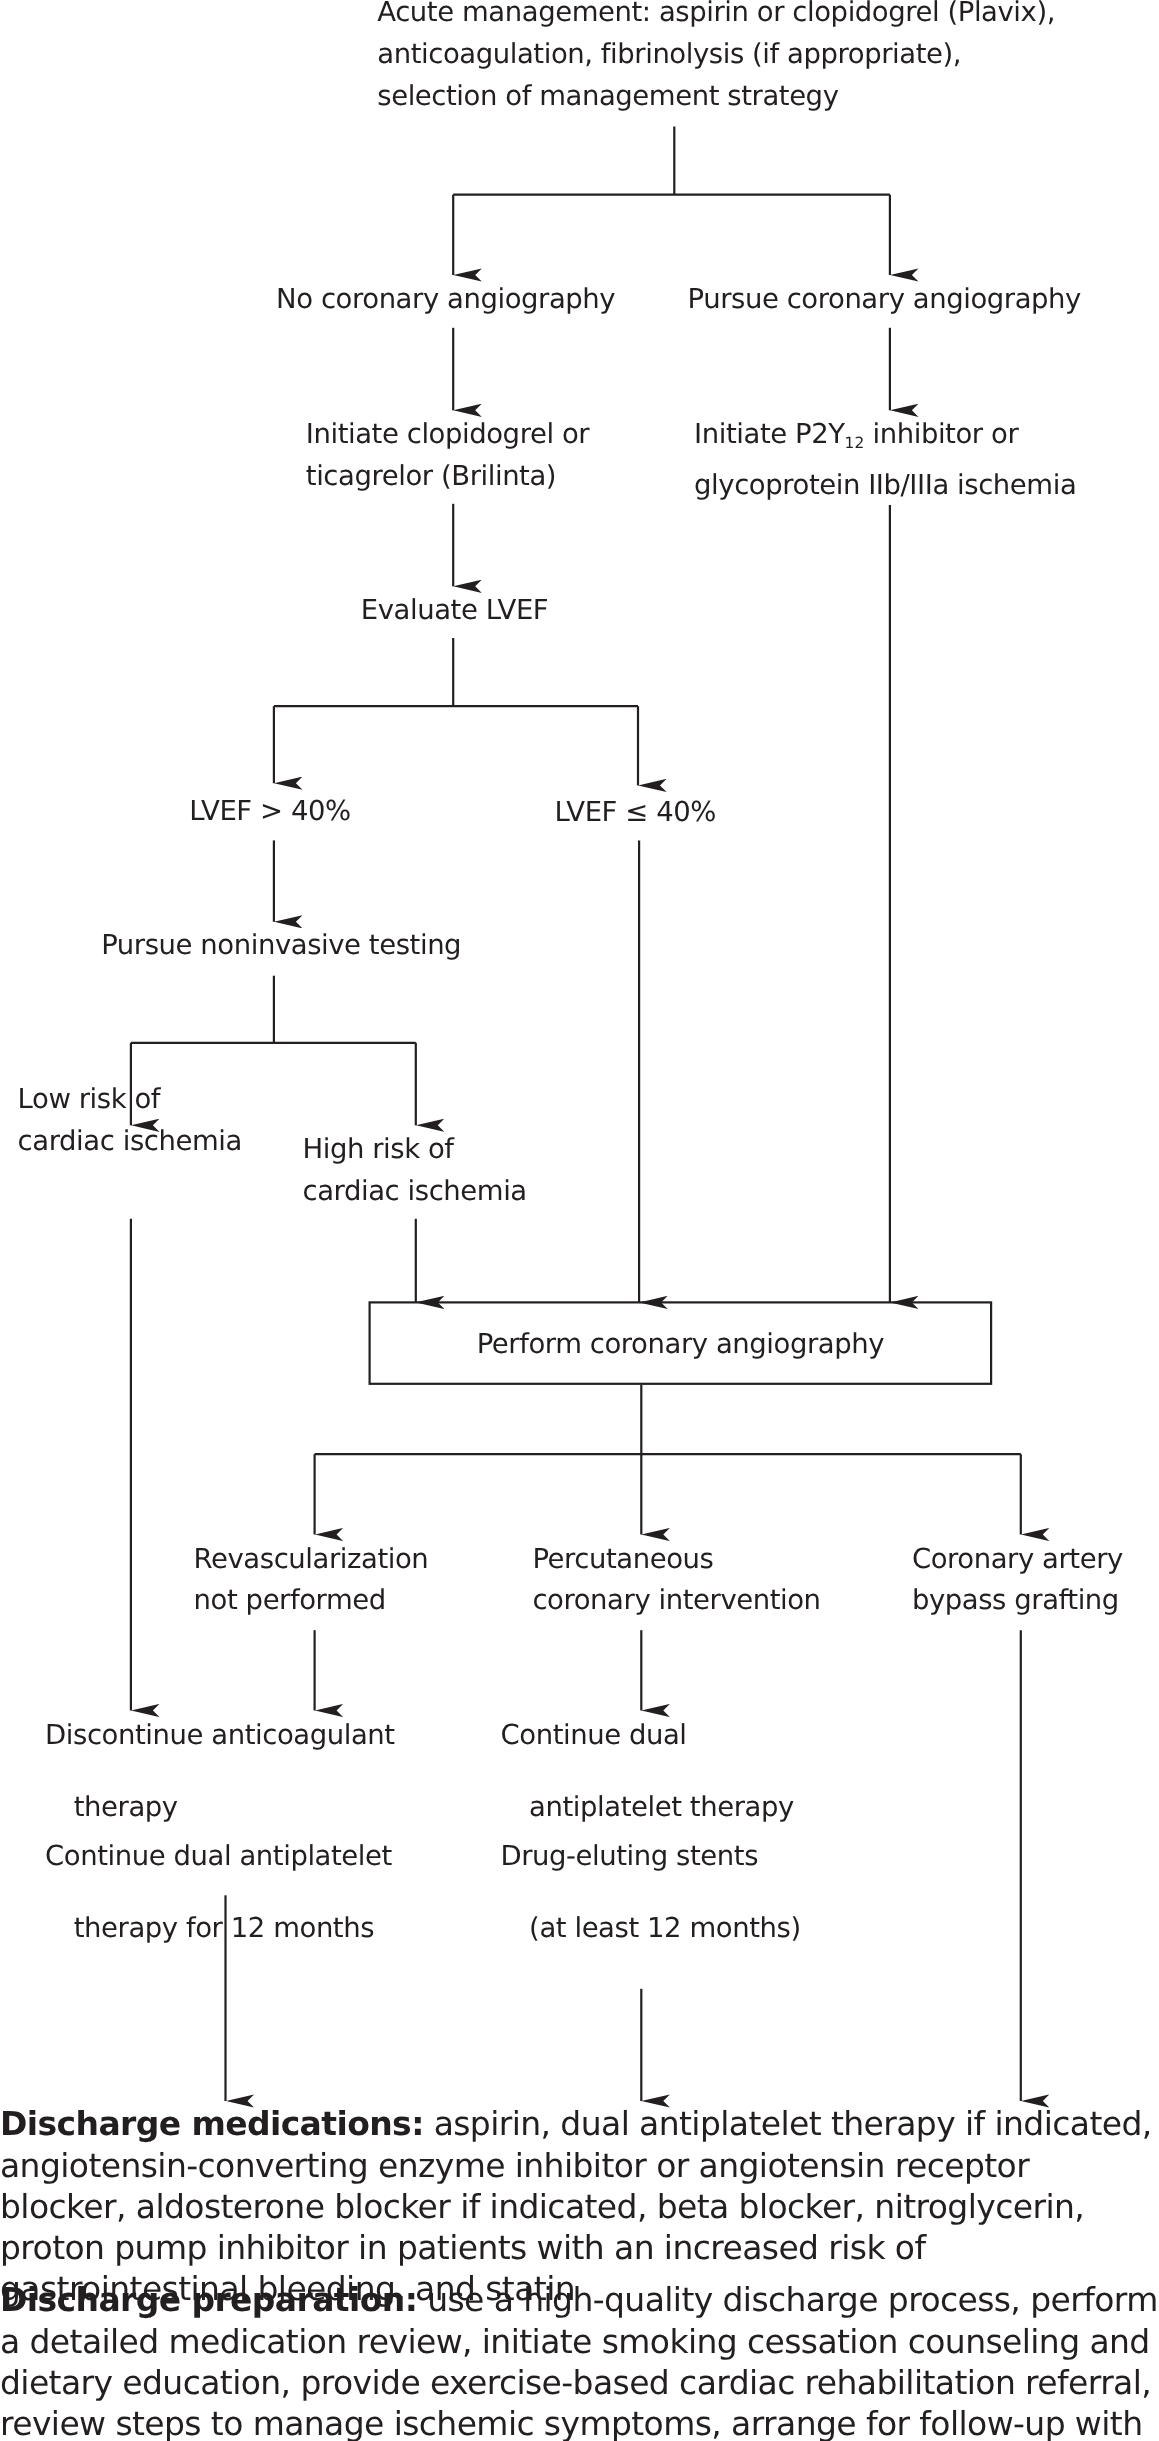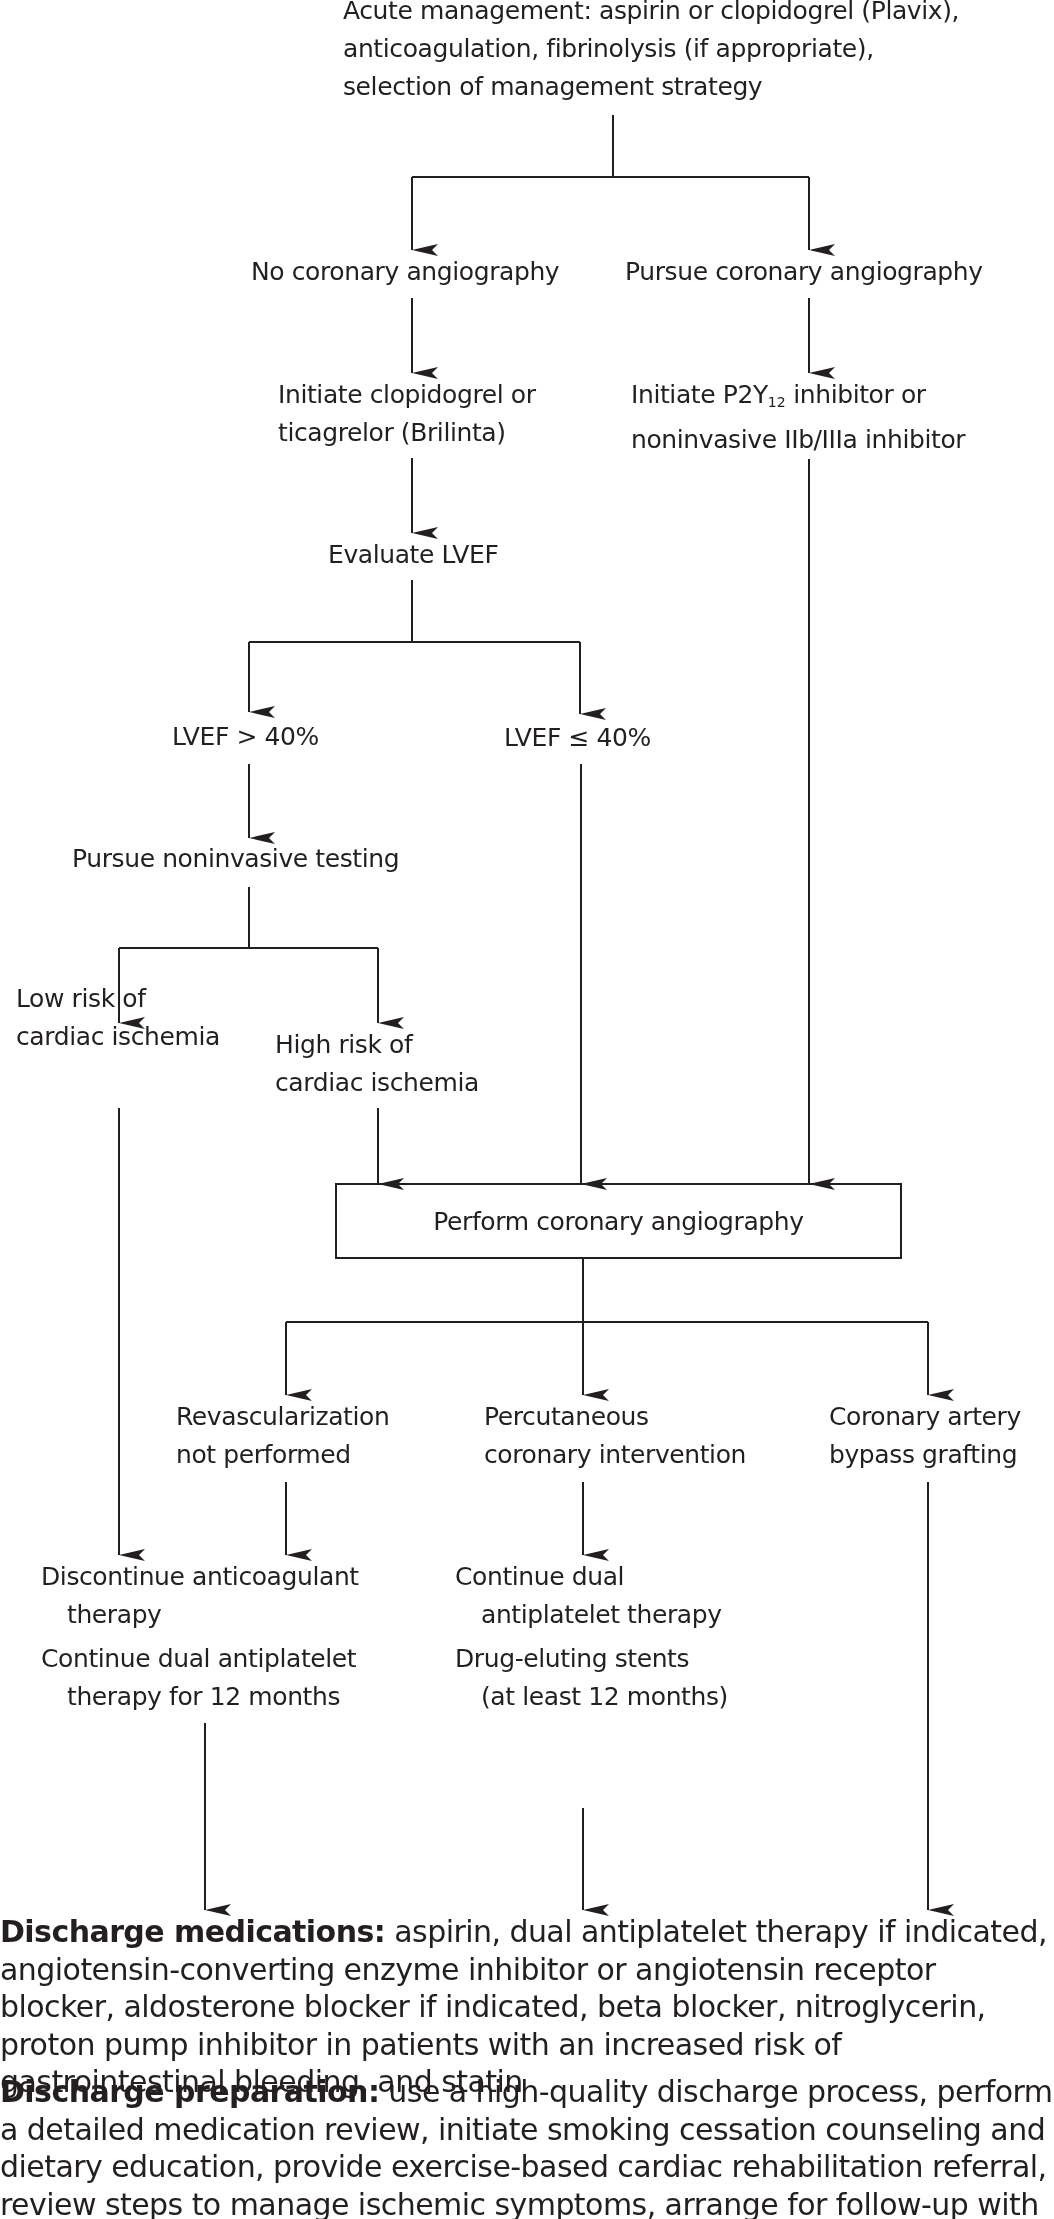--- a/index.html
+++ b/index.html
@@ -2,21 +2,21 @@
 <html><head>
 <meta charset="utf-8">
 <style>
   html, body { margin: 0; padding: 0; background: #ffffff; }
   body { width: 1054px; height: 2219px; position: relative; overflow: hidden;
          font-family: "DejaVu Sans", sans-serif; color: #231f20; }
   #canvas { position: absolute; left: 0; top: 0; }
   .node { position: absolute; font-size: 25px; line-height: 38px; white-space: nowrap;
           letter-spacing: -0.4px; color: #231f20; }
   .node .ln { display: block; }
-  .node .ind { padding-left: 26px; }
+  .node .ind { padding-left: 26px; margin-top: 28px; }
   .node .group { display: block; margin-bottom: 6px; }
   .box { position: absolute; border: 2px solid #231f20; box-sizing: border-box;
          display: flex; align-items: center; justify-content: center;
          font-size: 25px; letter-spacing: -0.4px; margin-left: 35px; }
   .para { position: absolute; left: 0; width: 1054px; font-size: 30px; line-height: 37.5px;
           letter-spacing: -0.55px; }
   .para b { font-weight: bold; }
   sub { font-size: 14px; vertical-align: -4px; letter-spacing: 0; margin-top: 28px; }
 </style>
 </head>
@@ -74,35 +74,35 @@
 <div class="node" style="left:625px; top:253px;">
   <span class="ln">Pursue coronary angiography</span>
 </div>
 
 <div class="node" style="left:278px; top:376px;">
   <span class="ln">Initiate clopidogrel or</span>
   <span class="ln">ticagrelor (Brilinta)</span>
 </div>
 <div class="node" style="left:631px; top:376px;">
   <span class="ln"><span>Initiate P2Y</span><sub>12</sub><span style="white-space:pre"> inhibitor or</span></span>
-  <span class="ln">noninvasive IIb/IIIa inhibitor</span>
+  <span class="ln">glycoprotein IIb/IIIa ischemia</span>
 </div>
 
 <div class="node" style="left:328px; top:536px;">
   <span class="ln">Evaluate LVEF</span>
 </div>
 
 <div class="node" style="left:172px; top:718px;">
   <span class="ln">LVEF &gt; 40%</span>
 </div>
 <div class="node" style="left:504px; top:719px;">
   <span class="ln">LVEF ≤ 40%</span>
 </div>
 
-<div class="node" style="left:72px; top:840px;">
+<div class="node" style="left:92px; top:840px;">
   <span class="ln">Pursue noninvasive testing</span>
 </div>
 
 <div class="node" style="left:16px; top:980px;">
   <span class="ln">Low risk of</span>
   <span class="ln">cardiac ischemia</span>
 </div>
 <div class="node" style="left:275px; top:1026px;">
   <span class="ln">High risk of</span>
   <span class="ln">cardiac ischemia</span>

